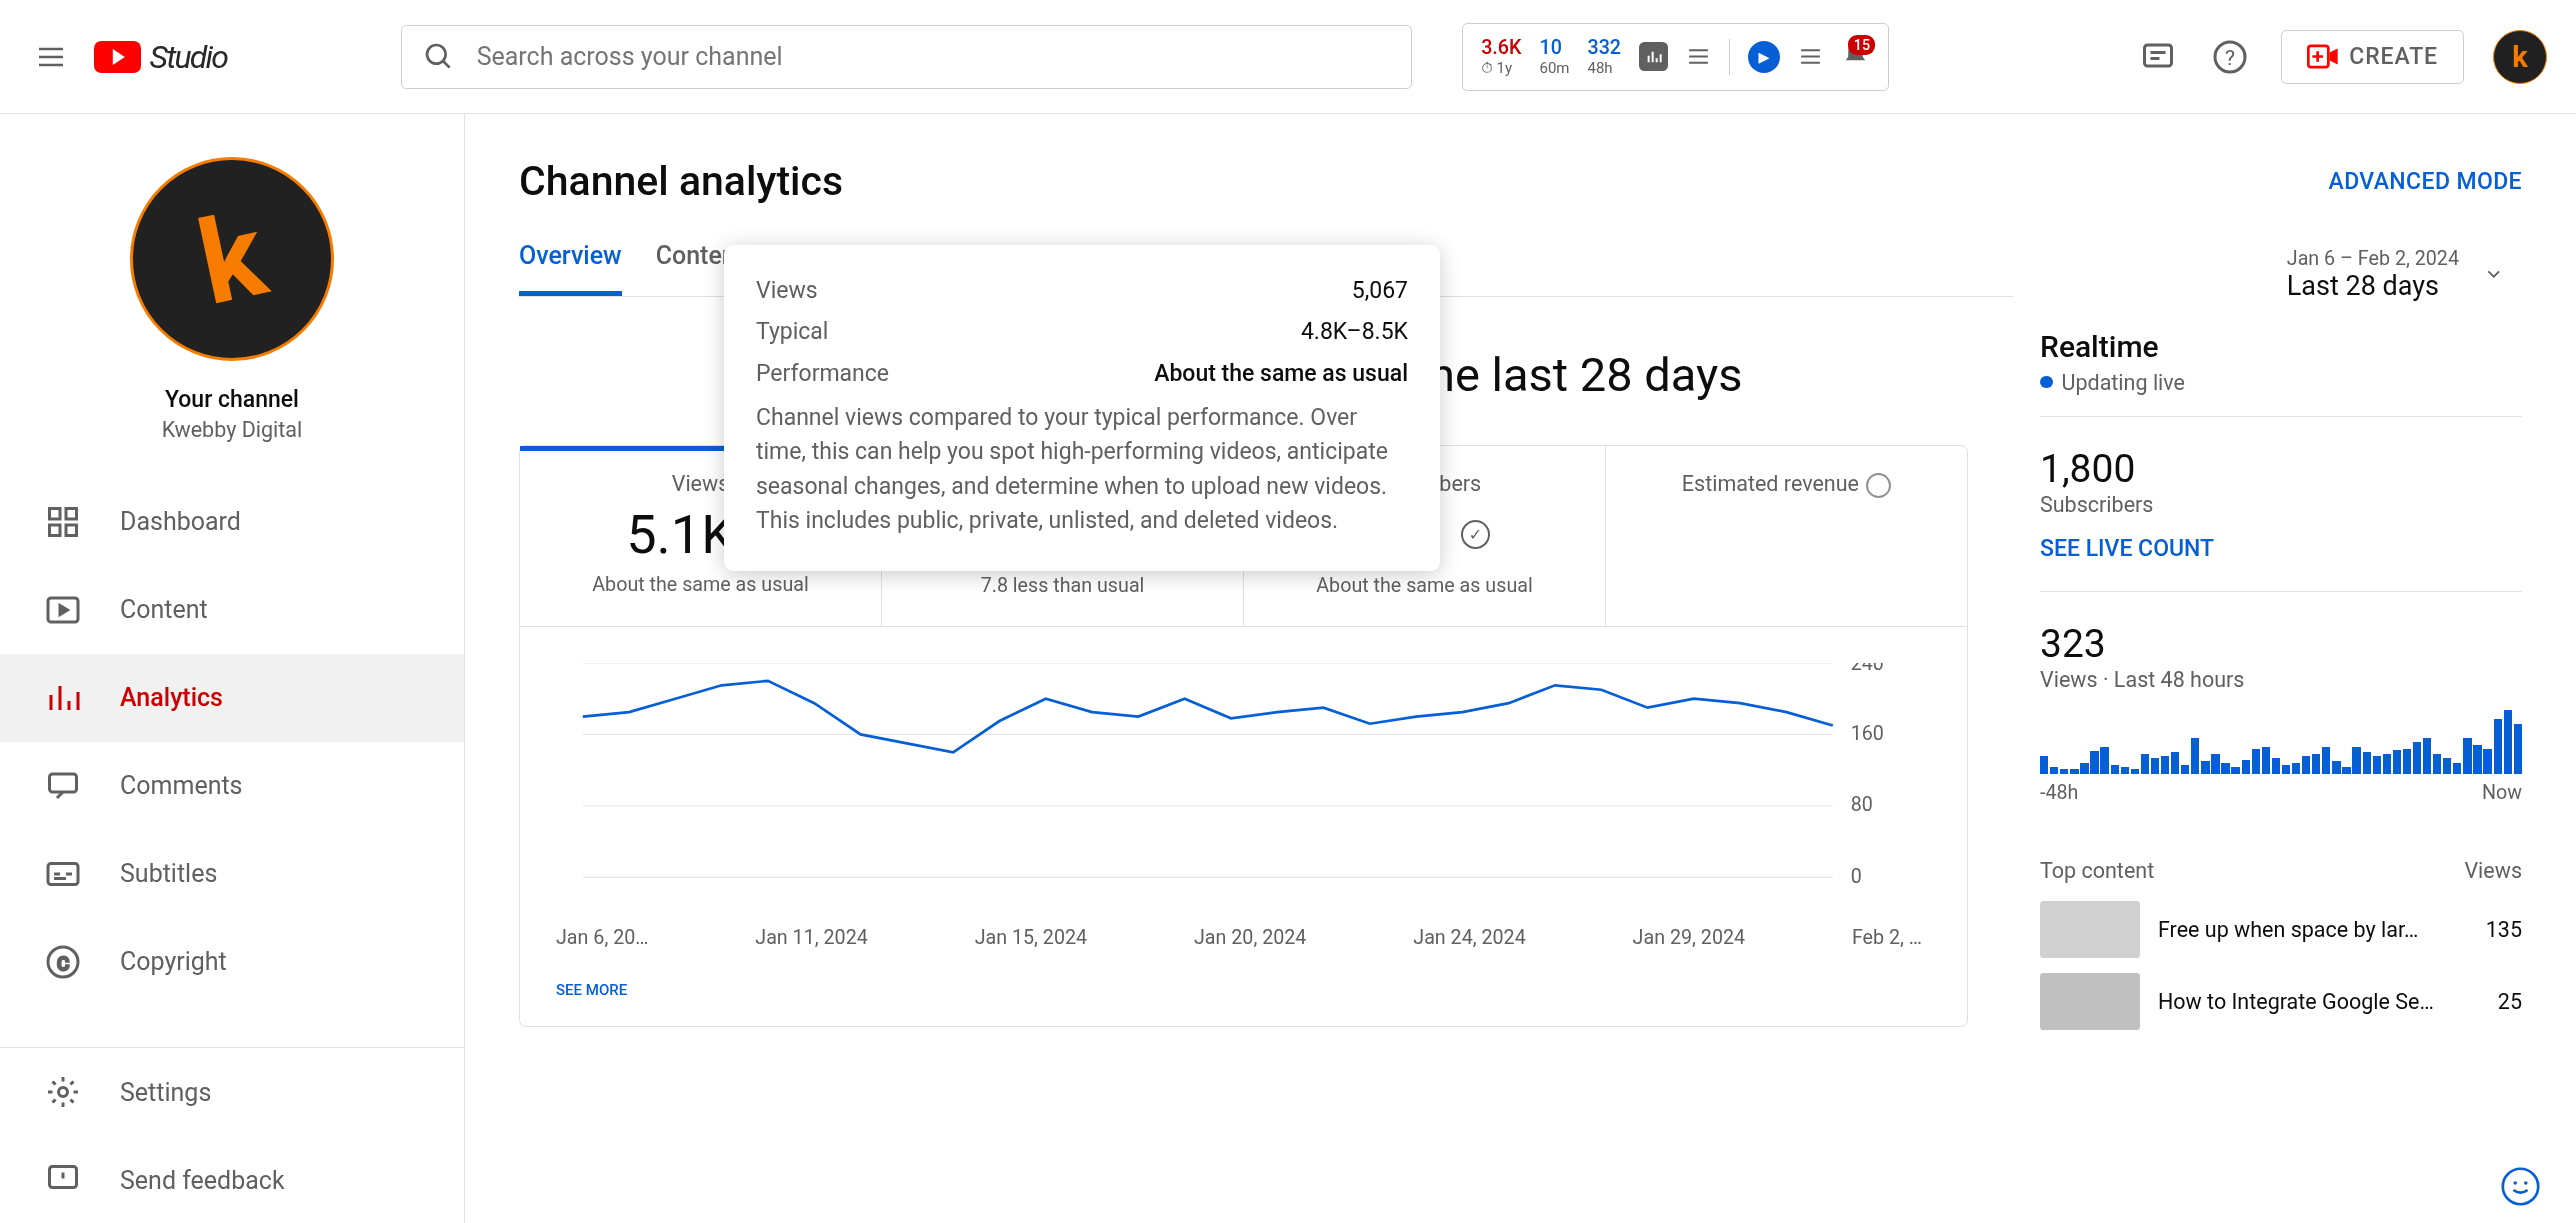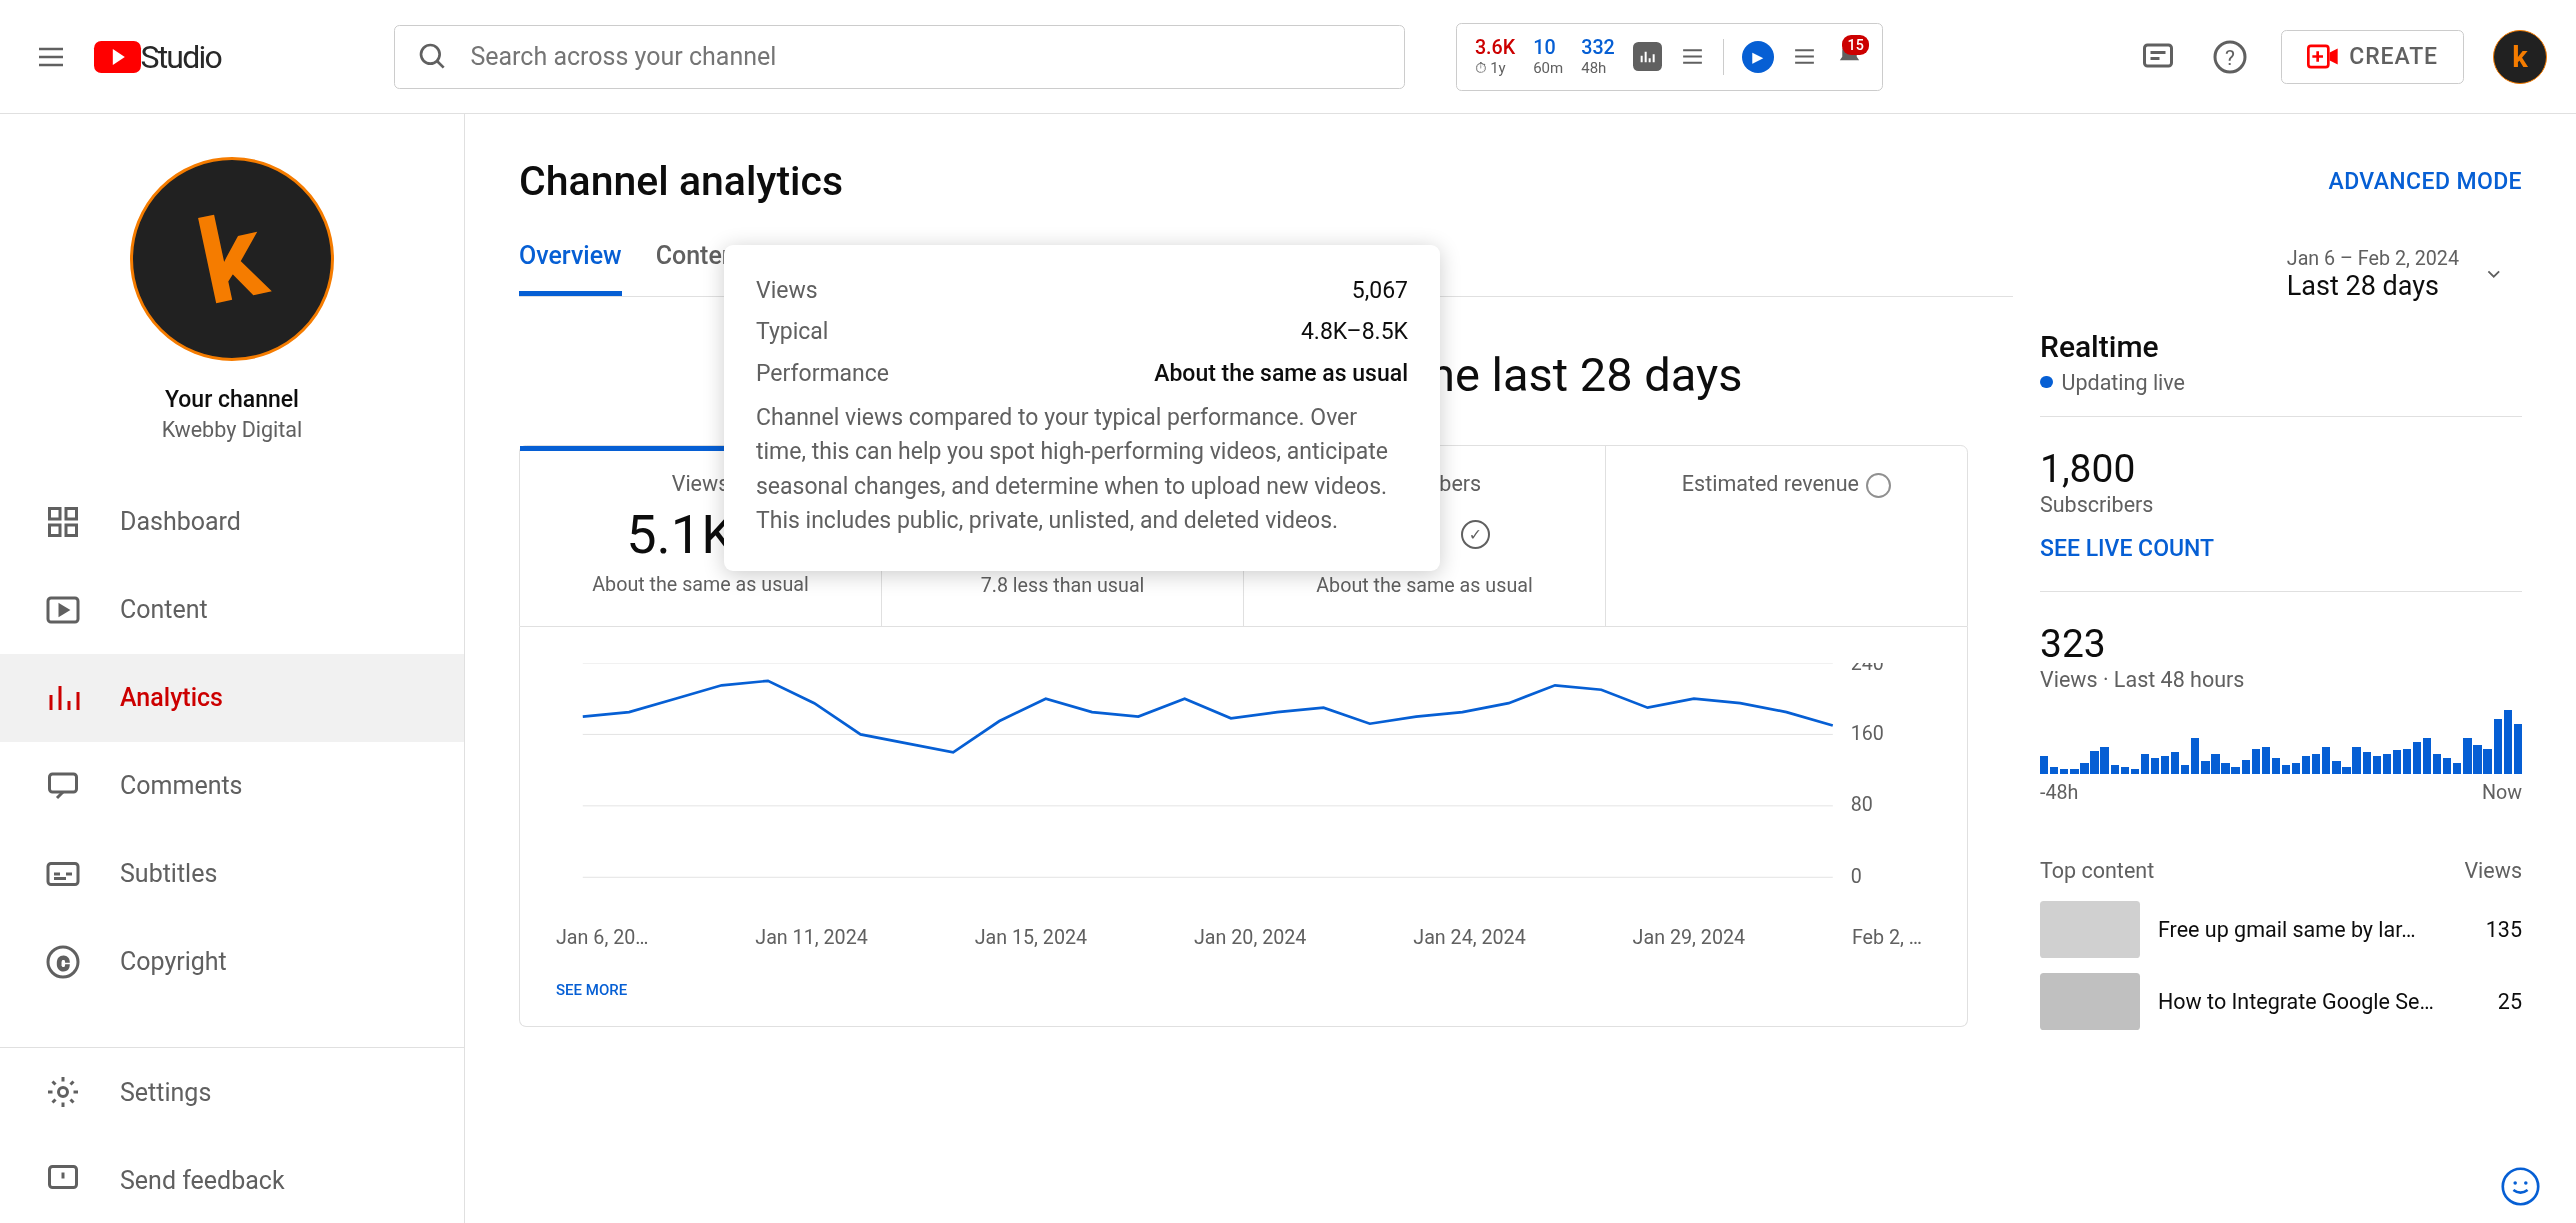--- a/index.html
+++ b/index.html
@@ -27,22 +27,23 @@
       width: 43px;
       height: 43px;
       display: flex;
       align-items: center;
       justify-content: center;
       cursor: pointer;
     }
     .logo {
       display: flex;
       align-items: center;
-      gap: 0;
+      gap: 9px;
       height: 43px;
+      font-style: italic;
     }
     .logo-icon {
       width: 47px;
       height: 32px;
       background: #ff0000;
       border-radius: 7.2px;
       position: relative;
     }
     .logo-icon::after {
       content: '';
@@ -878,21 +879,21 @@
           </div>
         </div>
         <div class="top-content">
           <div class="tc-header">
             <span>Top content</span>
             <span>Views</span>
           </div>
           <div id="tc-rows">
               <div class="tc-row">
                 <div class="tc-thumb" style="background:#d0d0d0"></div>
-    <div class="tc-title">Free up gmail same by lar…</div>
+    <div class="tc-title">Free up when space by lar…</div>
     <div class="tc-views">135</div>
               </div>
               <div class="tc-row">
                 <div class="tc-thumb" style="background:#c0c0c0"></div>
     <div class="tc-title">How to Integrate Google Se…</div>
     <div class="tc-views">25</div>
               </div>
             </div>
         </div>
       </div>

